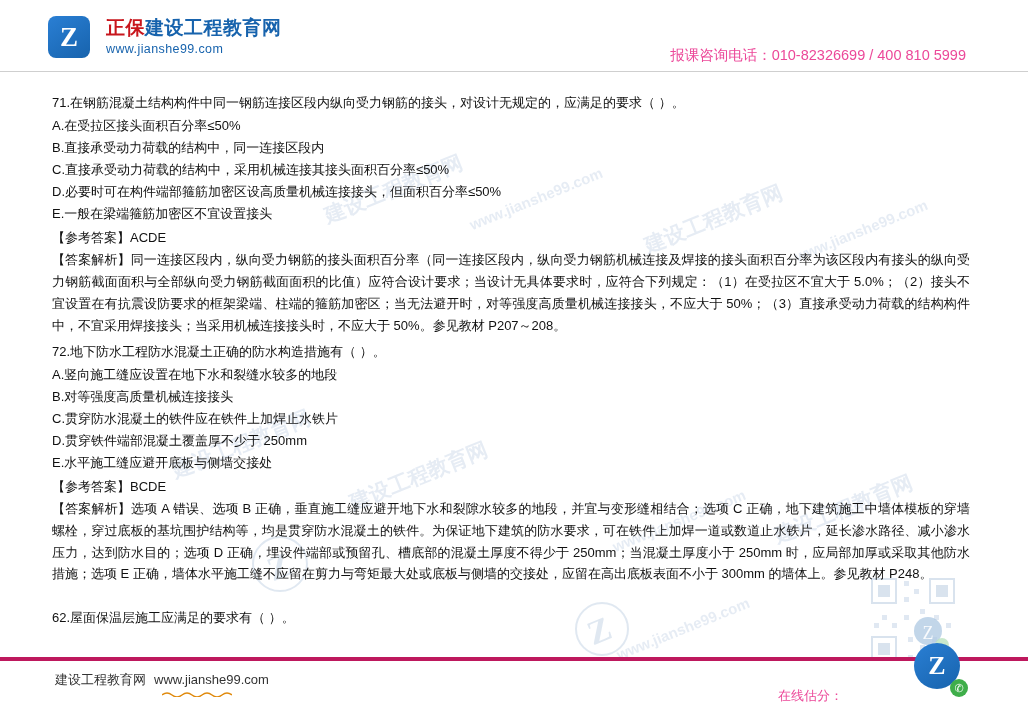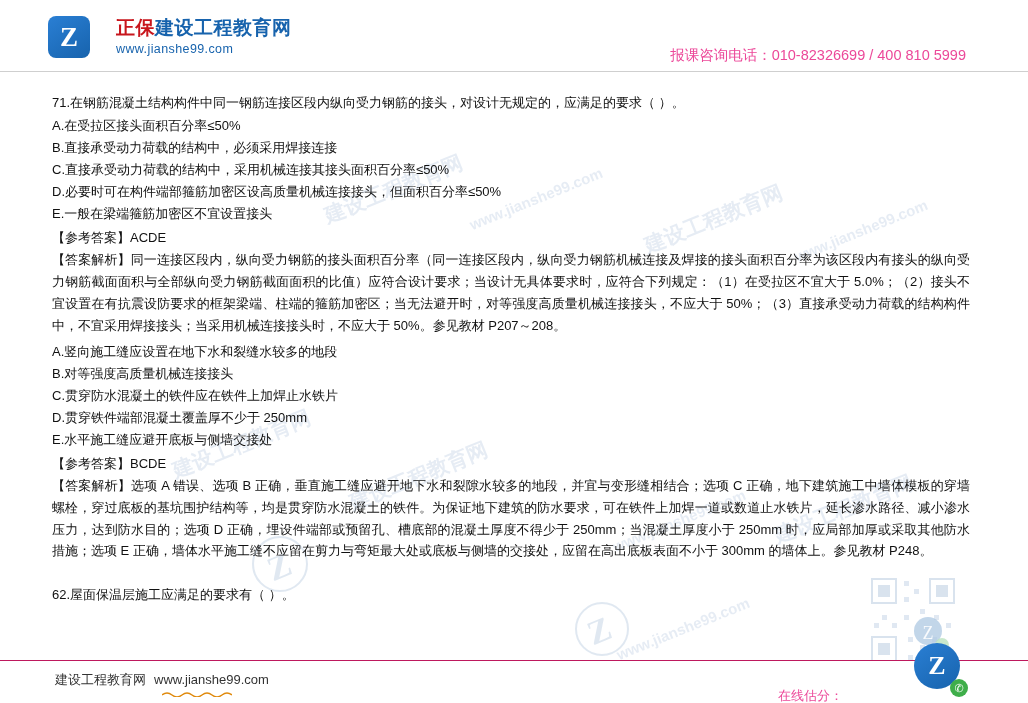--- a/index.html
+++ b/index.html
@@ -42,21 +42,21 @@
     background: linear-gradient(145deg,#2a7fd4,#1763ad);
     color: #fff;
     font-size: 27px;
     font-weight: bold;
     display: flex;
     align-items: center;
     justify-content: center;
     font-family: "Liberation Serif", serif;
   }
   .logo-text {
-    margin-left: 26px;
+    margin-left: 16px;
     line-height: 1.15;
   }
   .logo-text .line1 {
     font-size: 19px;
     font-weight: bold;
     color: #1763ad;
     letter-spacing: 0.5px;
   }
   .logo-text .line1 .brand-red {
     color: #c8161d;
@@ -146,21 +146,21 @@
     pointer-events: none;
   }
 
   
   .footer {
     position: absolute;
     left: 0;
     bottom: 0;
     width: 1028px;
     height: 42px;
-    border-top: 1px solid #be185d;
+    border-top: 4px solid #be185d;
     background: #fff;
   }
   .footer-left {
     position: absolute;
     left: 55px;
     top: 10px;
     font-size: 13px;
     color: #333;
     white-space: nowrap;
   }
@@ -283,29 +283,30 @@
       <text x="60" y="64" text-anchor="middle" font-size="18" font-family="Liberation Serif, serif" fill="#ffffff" opacity="0.9">Z</text>
       <circle cx="74" cy="70" r="7" fill="#3fae4a" opacity="0.8"></circle>
     </svg>
   </div>
 
   <div class="content">
 
     <div>
       <p class="q-stem">71.在钢筋混凝土结构构件中同一钢筋连接区段内纵向受力钢筋的接头，对设计无规定的，应满足的要求（    ）。</p>
       <p class="opt">A.在受拉区接头面积百分率≤50%</p>
-      <p class="opt">B.直接承受动力荷载的结构中，必须采用焊接连接</p>
+      <p class="opt">B.直接承受动力荷载的结构中，同一连接区段内</p>
       <p class="opt">C.直接承受动力荷载的结构中，采用机械连接其接头面积百分率≤50%</p>
       <p class="opt">D.必要时可在构件端部箍筋加密区设高质量机械连接接头，但面积百分率≤50%</p>
       <p class="opt">E.一般在梁端箍筋加密区不宜设置接头</p>
       <p class="ans-key"><span class="block-label">【参考答案】</span><span>ACDE</span></p>
       <p class="explain"><span class="block-label">【答案解析】</span><span>同一连接区段内，纵向受力钢筋的接头面积百分率（同一连接区段内，纵向受力钢筋机械连接及焊接的接头面积百分率为该区段内有接头的纵向受力钢筋截面面积与全部纵向受力钢筋截面面积的比值）应符合设计要求；当设计无具体要求时，应符合下列规定：（1）在受拉区不宜大于 5.0%；（2）接头不宜设置在有抗震设防要求的框架梁端、柱端的箍筋加密区；当无法避开时，对等强度高质量机械连接接头，不应大于 50%；（3）直接承受动力荷载的结构构件中，不宜采用焊接接头；当采用机械连接接头时，不应大于 50%。参见教材 P207～208。</span></p>
     </div>
 
     <div>
+      <p class="q-stem">72.地下防水工程防水混凝土正确的防水构造措施有（    ）。</p>
       <p class="opt">A.竖向施工缝应设置在地下水和裂缝水较多的地段</p>
       <p class="opt">B.对等强度高质量机械连接接头</p>
       <p class="opt">C.贯穿防水混凝土的铁件应在铁件上加焊止水铁片</p>
       <p class="opt">D.贯穿铁件端部混凝土覆盖厚不少于 250mm</p>
       <p class="opt">E.水平施工缝应避开底板与侧墙交接处</p>
       <p class="ans-key"><span class="block-label">【参考答案】</span><span>BCDE</span></p>
       <p class="explain"><span class="block-label">【答案解析】</span><span>选项 A 错误、选项 B 正确，垂直施工缝应避开地下水和裂隙水较多的地段，并宜与变形缝相结合；选项 C 正确，地下建筑施工中墙体模板的穿墙螺栓，穿过底板的基坑围护结构等，均是贯穿防水混凝土的铁件。为保证地下建筑的防水要求，可在铁件上加焊一道或数道止水铁片，延长渗水路径、减小渗水压力，达到防水目的；选项 D 正确，埋设件端部或预留孔、槽底部的混凝土厚度不得少于 250mm；当混凝土厚度小于 250mm 时，应局部加厚或采取其他防水措施；选项 E 正确，墙体水平施工缝不应留在剪力与弯矩最大处或底板与侧墙的交接处，应留在高出底板表面不小于 300mm 的墙体上。参见教材 P248。</span></p>
     </div>
 
     <div class="gap-md"></div>

